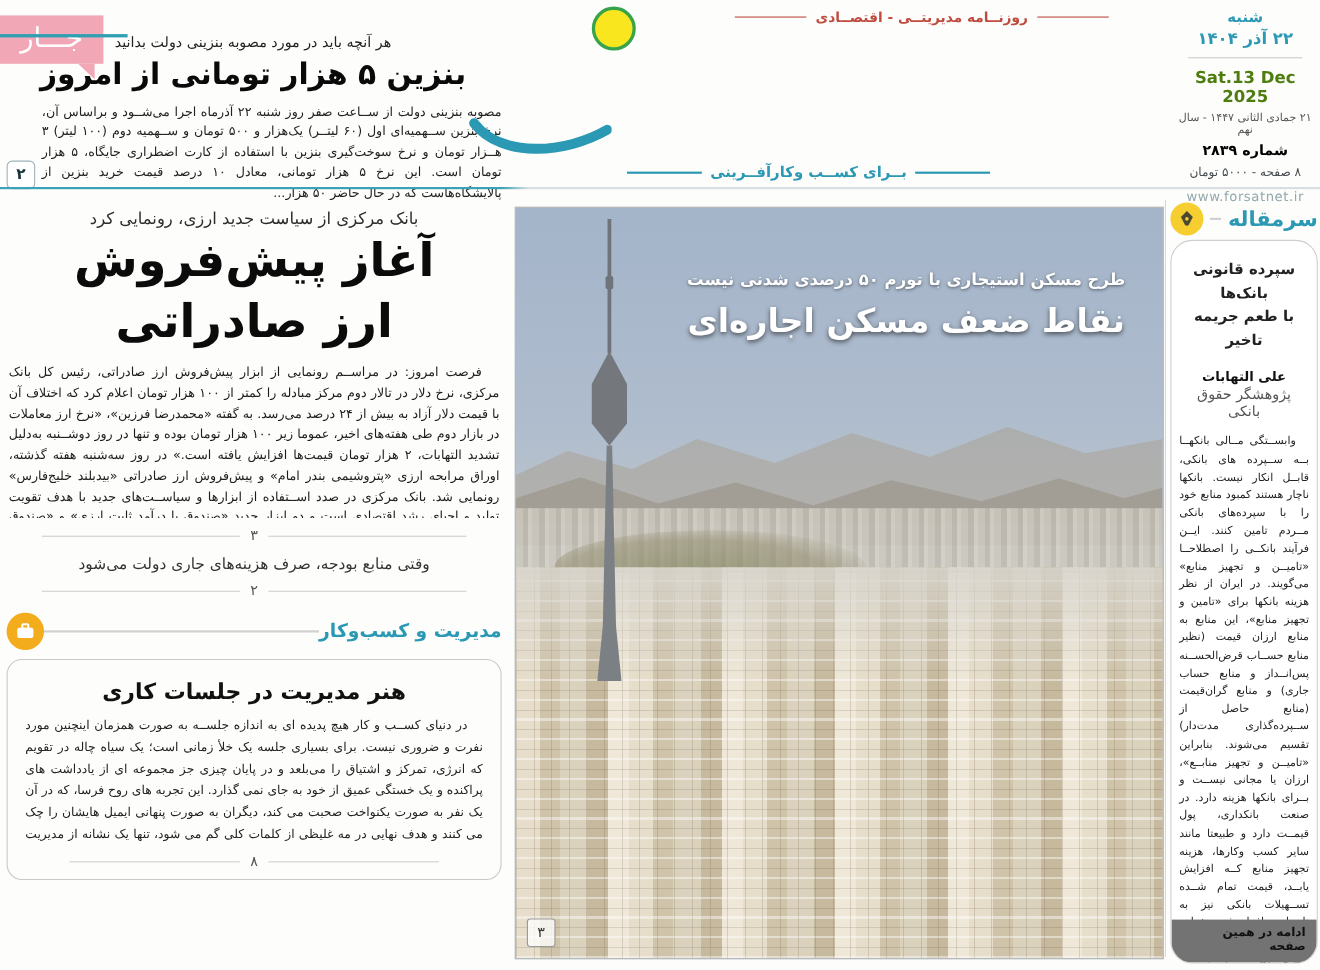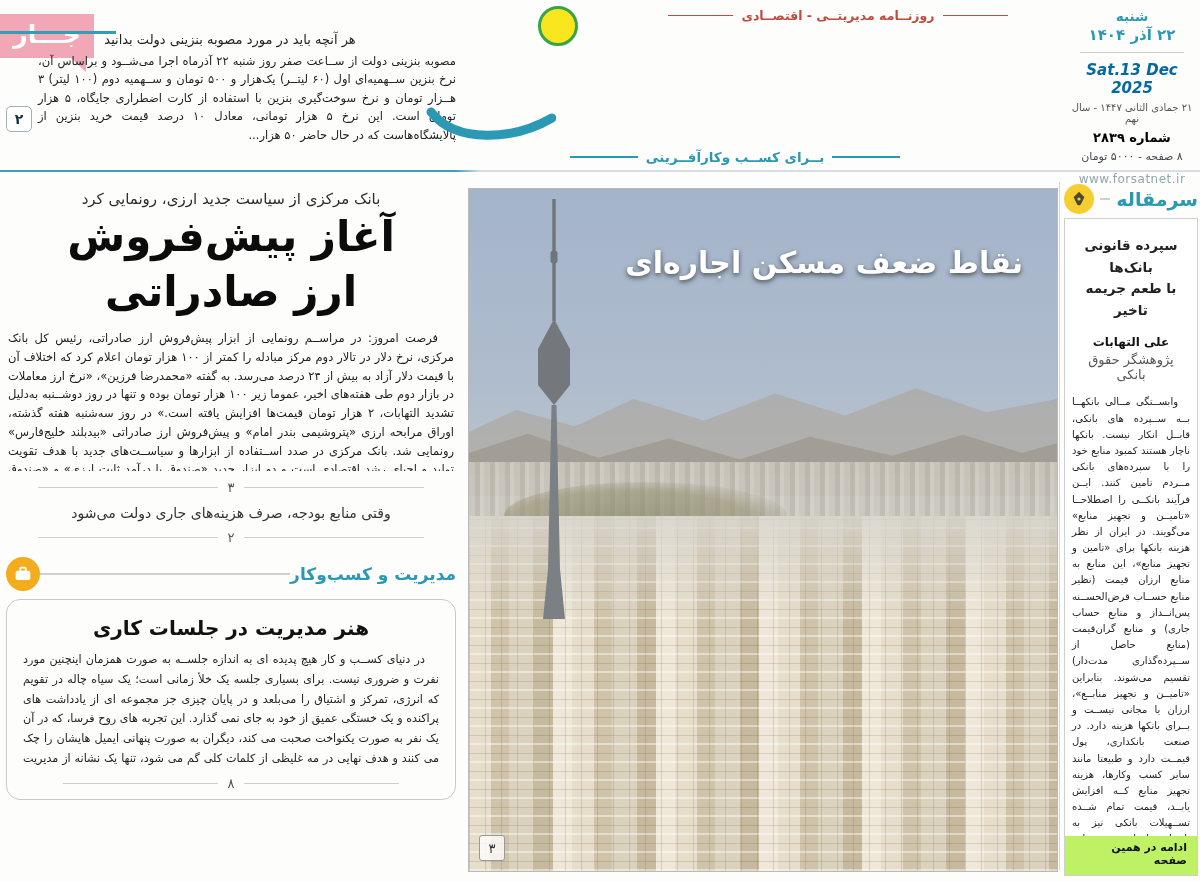--- a/index.html
+++ b/index.html
@@ -6,21 +6,21 @@
   body{
     width:1200px;height:882px;position:relative;overflow:hidden;
     background:#fdfdfb;color:#1a1a1a;
     font-family:"DejaVu Sans",sans-serif;direction:rtl;
   }
   
   .header{position:absolute;top:0;left:0;width:1200px;height:172px;}
   .header-rule{position:absolute;top:170px;left:0;width:1200px;height:2px;
     background:linear-gradient(90deg,#38a2b8 0 38%,#d8dee1 40% 100%);}
   .corner-flag{position:absolute;top:14px;left:0;width:94px;height:44px;background:#f2a7b7;
-    color:#fff;font-weight:bold;font-size:25px;text-align:center;line-height:42px;}
+    color:#fff;font-weight:normal;font-size:25px;text-align:center;line-height:42px;}
   .corner-flag::after{content:"";position:absolute;bottom:-14px;right:8px;
     border-top:14px solid #f2a7b7;border-left:15px solid transparent;}
   .flag-line{position:absolute;top:31px;left:0;width:116px;height:3px;background:#2f9fb4;}
   
   .benzene{position:absolute;left:4px;top:32px;width:452px;text-align:center;}
   .benzene .kicker{font-size:13px;color:#222;margin-bottom:5px;}
   .benzene .headline{font-size:27px;font-weight:bold;color:#0a0a0a;margin-bottom:9px;}
   .benzene .body{position:relative;text-align:justify;font-size:11.5px;line-height:1.6;
     color:#222;padding-left:34px;}
   .benzene .page-badge{position:absolute;left:2px;top:54px;width:24px;height:24px;
@@ -37,21 +37,21 @@
     background:#fae61e;border:3px solid #37a34a;}
   .logo-tail{position:absolute;bottom:24px;left:-14px;}
   .tagline-bottom{position:absolute;bottom:5px;left:130px;width:330px;display:flex;
     align-items:center;gap:8px;color:#2b98b4;font-size:13.5px;font-weight:bold;}
   .tagline-bottom .tl-line{flex:1;height:1.5px;background:#2b98b4;}
   
   .dateblock{position:absolute;left:1068px;top:8px;width:128px;text-align:center;}
   .d-weekday{font-size:13.5px;font-weight:bold;color:#2b98b4;}
   .d-fa{font-size:15px;font-weight:bold;color:#2b98b4;margin-top:2px;}
   .d-hr{width:104px;height:1px;background:#c9cdd0;margin:8px auto;}
-  .d-en{font-size:15px;font-weight:bold;color:#0369a1;direction:ltr;font-style:italic;}
+  .d-en{font-size:15px;font-weight:bold;color:#4d7c0f;direction:ltr;}
   .d-note{font-size:10px;color:#555;margin-top:5px;}
   .d-issue{font-size:13px;font-weight:bold;color:#000000;margin-top:6px;}
   .d-pages{font-size:11px;color:#454a4e;margin-top:5px;}
   .d-web{font-size:12px;color:#93a7ad;margin-top:9px;letter-spacing:.5px;direction:ltr;}
   
   .left-col{position:absolute;top:178px;left:0;width:462px;padding:0 4px;box-sizing:border-box;}
   .main-kicker{text-align:center;font-size:15px;color:#2c2c2c;margin:12px 0 2px;}
   .main-headline{text-align:center;font-size:42px;font-weight:bold;color:#0b0b0b;
     line-height:1.3;white-space:pre-line;margin:0 0 10px;}
   .main-body{text-align:justify;font-size:11.5px;line-height:1.63;color:#1c1c1c;
@@ -99,39 +99,40 @@
   .cap-head{font-size:30px;font-weight:bold;color:#fff;text-shadow:0 2px 5px rgba(0,0,0,.6);}
   .photo-badge{position:absolute;left:10px;bottom:10px;width:24px;height:24px;border-radius:3px;
     background:rgba(255,255,255,.78);border:1px solid #999;display:flex;align-items:center;
     justify-content:center;font-size:13px;color:#333;}
   
   .col-rule{position:absolute;left:1059px;top:182px;width:1px;height:688px;background:#d8d8d8;}
   .right-col{position:absolute;top:178px;left:1064px;width:134px;}
   .right-col .section-head{margin:6px 0 4px;gap:6px;}
   .right-col .sh-title{font-size:19px;}
   .right-col .icon-circle{width:30px;height:30px;}
-  .ed-box{border:1px solid #cfcfcf;border-radius:0;padding:12px 7px 26px;height:618px;
+  .ed-box{border:1px solid #cfcfcf;border-radius:20px;padding:12px 7px 26px;height:618px;
     position:relative;overflow:hidden;background:#fff;}
   .ed-title{text-align:center;font-weight:bold;font-size:13.5px;color:#222;line-height:1.6;
     white-space:pre-line;margin:4px 0 14px;}
   .ed-author{text-align:center;font-weight:bold;font-size:12px;color:#111;margin-bottom:3px;}
   .ed-role{text-align:center;font-size:13px;color:#555;margin-bottom:12px;}
   .ed-body{text-align:justify;font-size:10px;line-height:1.62;color:#222;text-indent:12px;}
-  .ed-footer{position:absolute;bottom:0;right:0;left:0;background:#bef264;font-weight:bold;
+  .ed-footer{position:absolute;bottom:0;right:0;left:0;background:#737373;font-weight:bold;
     font-size:11px;color:#111;padding:5px 10px 8px;text-align:right;}
 </style>
 </head>
 <body>
 
 <div class="header">
   <div class="corner-flag">جـــار</div>
   <div class="flag-line"></div>
 
   <div class="benzene">
     <div class="kicker">هر آنچه باید در مورد مصوبه بنزینی دولت بدانید</div>
+    <div class="headline">بنزین ۵ هزار تومانی از امروز</div>
     <div class="body">
       <span>مصوبه بنزینی دولت از ســاعت صفر روز شنبه ۲۲ آذرماه اجرا می‌شــود و براساس آن، نرخ بنزین ســهمیه‌ای اول (۶۰ لیتــر) یک‌هزار و ۵۰۰ تومان و ســهمیه دوم (۱۰۰ لیتر) ۳ هــزار تومان و نرخ سوخت‌گیری بنزین با استفاده از کارت اضطراری جایگاه، ۵ هزار تومان است. این نرخ ۵ هزار تومانی، معادل ۱۰ درصد قیمت خرید بنزین از پالایشگاه‌هاست که در حال حاضر ۵۰ هزار...</span>
       <span class="page-badge">۲</span>
     </div>
   </div>
 
   <div class="logo-area">
     <div class="tagline-top">
       <span class="tl-line"></span>
       <span>روزنــامه مدیریتــی - اقتصــادی</span>
@@ -208,20 +209,21 @@
   <div class="far-city"></div>
   <div class="hill-green"></div>
   <div class="city"></div>
   <svg class="tower" width="70" height="420" viewBox="0 0 70 420">
     <rect x="33.3" y="0" width="3.4" height="122" fill="#6f747a"></rect>
     <rect x="31.5" y="52" width="7" height="12" rx="2" fill="#6f747a"></rect>
     <polygon points="35,120 51,150 51,186 35,206 19,186 19,150" fill="#74787d"></polygon>
     <polygon points="32.5,206 37.5,206 41,370 46,420 24,420 29,370" fill="#7b8085"></polygon>
   </svg>
   <div class="caption">
+    <div class="cap-kicker">طرح مسکن استیجاری با تورم ۵۰ درصدی شدنی نیست</div>
     <div class="cap-head">نقاط ضعف مسکن اجاره‌ای</div>
   </div>
   <div class="photo-badge">۳</div>
 </div>
 
 <div class="col-rule"></div>
 <div class="right-col">
   <div class="section-head">
     <span class="sh-title">سرمقاله</span>
     <span class="sh-line"></span>

